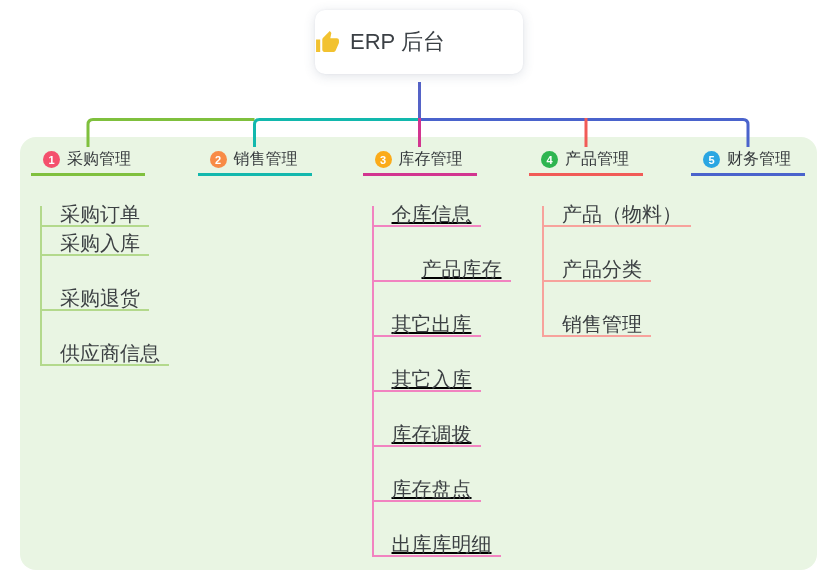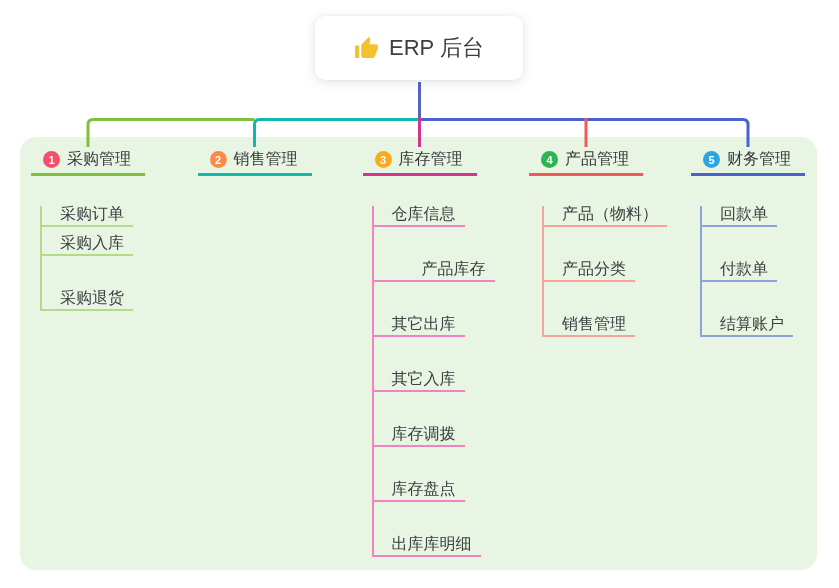--- a/index.html
+++ b/index.html
@@ -28,29 +28,28 @@
     position: absolute;
     left: 0; top: 0;
     width: 839px;
     height: 588px;
     pointer-events: none;
   }
 
   .root-card {
     position: absolute;
     left: 315px;
-    top: 16px;
+    top: 10px;
     width: 208px;
     height: 64px;
     background: #ffffff;
     border-radius: 10px;
     box-shadow: 0 2px 12px rgba(60,80,110,0.16), 0 0 2px rgba(60,80,110,0.08);
     display: flex;
     align-items: center;
-    justify-content: center;
     gap: 10px;
     font-size: 22px;
     color: #3b4045;
     cursor: pointer;
   }
   .thumb-icon { width: 25px; height: 25px; flex: 0 0 auto; }
 
   .column { position: absolute; top: 146px; }
 
   .branch-title {
@@ -83,21 +82,21 @@
   .children {
     margin-left: 9px;
     border-left: 2px solid;
     width: fit-content;
   }
 
   .child {
     margin-top: 34px;
     padding: 0 9px 3px 18px;
     border-bottom: 2px solid;
-    font-size: 16px;
+    font-size: 20px;
     line-height: 16px;
     color: #3c4043;
     white-space: nowrap;
     width: fit-content;
     cursor: pointer;
   }
   .children .child:first-child { margin-top: 30px; }
 </style>
 </head>
 <body>
@@ -125,34 +124,35 @@
   <div id="columns">
       <div class="column" style="left: 31px;">
         <div class="branch-title" style="border-bottom-color: rgb(127, 192, 61);">
           <span class="badge" style="background: rgb(244, 80, 109);">1</span>
           <span>采购管理</span>
         </div>
         <div class="children" style="border-left-color: rgb(179, 217, 140);">
           <div class="child" style="border-bottom-color: rgb(179, 217, 140);">采购订单</div>
           <div class="child" style="border-bottom-color: rgb(179, 217, 140); margin-top: 8px;">采购入库</div>
           <div class="child" style="border-bottom-color: rgb(179, 217, 140);">采购退货</div>
+          <div class="child" style="border-bottom-color: rgb(179, 217, 140);">供应商信息</div>
         </div>
       </div>
       <div class="column" style="left: 197.5px;">
         <div class="branch-title" style="border-bottom-color: rgb(18, 184, 173);">
           <span class="badge" style="background: rgb(248, 139, 70);">2</span>
           <span>销售管理</span>
         </div>
       </div>
       <div class="column" style="left: 362.5px;">
         <div class="branch-title" style="border-bottom-color: rgb(210, 53, 144);">
           <span class="badge" style="background: rgb(251, 171, 25);">3</span>
           <span>库存管理</span>
         </div>
-        <div class="children" style="border-left-color: rgb(241, 131, 192);">
+        <div class="children" style="border-left-color: rgb(241, 131, 192); text-decoration: underline;">
           <div class="child" style="border-bottom-color: rgb(241, 131, 192);">仓库信息</div>
           <div class="child" style="border-bottom-color: rgb(241, 131, 192); padding-left: 48px;">产品库存</div>
           <div class="child" style="border-bottom-color: rgb(241, 131, 192);">其它出库</div>
           <div class="child" style="border-bottom-color: rgb(241, 131, 192);">其它入库</div>
           <div class="child" style="border-bottom-color: rgb(241, 131, 192);">库存调拨</div>
           <div class="child" style="border-bottom-color: rgb(241, 131, 192);">库存盘点</div>
           <div class="child" style="border-bottom-color: rgb(241, 131, 192);">出库库明细</div>
         </div>
       </div>
       <div class="column" style="left: 529px;">
@@ -164,21 +164,16 @@
           <div class="child" style="border-bottom-color: rgb(247, 162, 156);">产品（物料）</div>
           <div class="child" style="border-bottom-color: rgb(247, 162, 156);">产品分类</div>
           <div class="child" style="border-bottom-color: rgb(247, 162, 156);">销售管理</div>
         </div>
       </div>
       <div class="column" style="left: 691px;">
         <div class="branch-title" style="border-bottom-color: rgb(74, 99, 204);">
           <span class="badge" style="background: rgb(42, 166, 226);">5</span>
           <span>财务管理</span>
         </div>
-        <div class="children" style="border-left-color: rgb(139, 164, 221);">
-          <div class="child" style="border-bottom-color: rgb(139, 164, 221);">回款单</div>
-          <div class="child" style="border-bottom-color: rgb(139, 164, 221);">付款单</div>
-          <div class="child" style="border-bottom-color: rgb(139, 164, 221);">结算账户</div>
-        </div>
       </div>
     </div>
 
 </div>
 
 </body></html>

